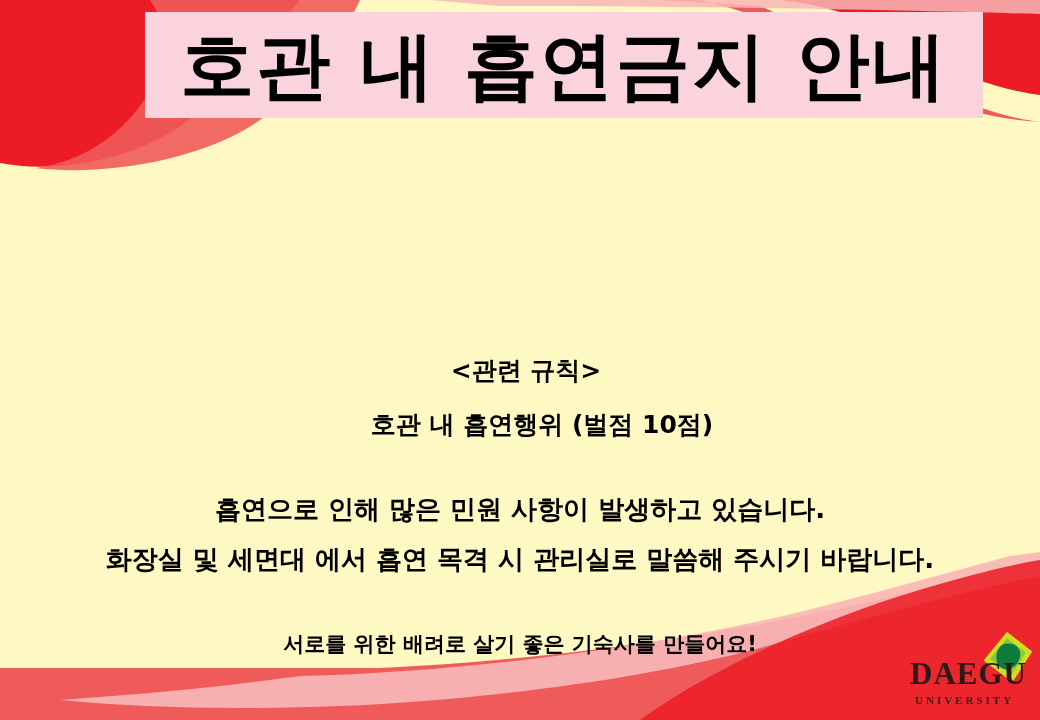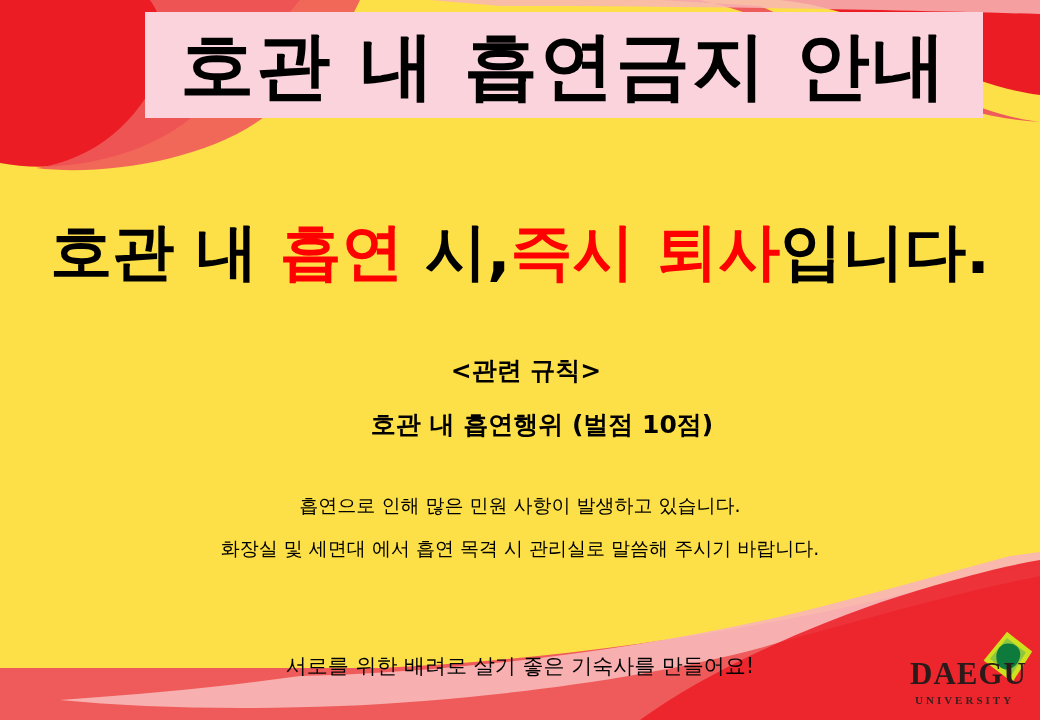--- a/index.html
+++ b/index.html
@@ -7,21 +7,21 @@
   html, body { width:1040px; height:720px; }
   body {
     font-family: "Liberation Sans", "DejaVu Sans", sans-serif;
     background:#ffffff;
     overflow:hidden;
   }
   #poster {
     position:relative;
     width:1040px;
     height:720px;
-    background:#fde047;
+    background:#fef9c3;
     overflow:hidden;
   }
   #deco-layer { position:absolute; inset:0; overflow:hidden; z-index:0; }
 
   
   #title-banner {
     position:absolute;
     left:145px; top:12px;
     width:838px; height:106px;
     background:#fbd3dd;
@@ -84,39 +84,38 @@
   
   #notice {
     position:absolute;
     left:0; right:0;
     top:496px;
     text-align:center;
     z-index:3;
     color:#000;
   }
   #notice .notice-line {
-    font-size:19px;
-    font-weight:normal;
+    font-size:26px;
+    font-weight:bold;
     line-height:1.0;
     margin-bottom:24px;
     font-family:"DejaVu Sans","Liberation Sans",sans-serif;
   }
 
   
   #slogan {
     position:absolute;
     left:0; right:0;
     top:630px;
     text-align:center;
     z-index:3;
     font-size:21px;
-    font-weight:normal;
+    font-weight:bold;
     color:#000;
     font-family:"DejaVu Sans","Liberation Sans",sans-serif;
-    margin-top:22px;
   }
 
   
   #logo {
     position:absolute;
     right:8px; bottom:10px;
     width:122px; height:78px;
     z-index:6;
   }
   #logo .logo-word {
@@ -175,23 +174,20 @@
 
       <path d="M640,720 C700,676 800,628 900,596 C960,577 1005,566 1040,560
                L1040,720 Z" fill="#EC1C24" opacity="0.85"></path>
     </svg>
   </div>
 
   <div id="title-banner">
     <div id="title-text">호관 내 흡연금지 안내</div>
   </div>
 
-  <div id="headline">
-    <span class="seg">호관 내 </span><span class="em">흡연</span><span class="seg"> 시,</span><span class="em">즉시 퇴사</span><span class="seg">입니다.</span>
-  </div>
 
   <div id="rules">
     <div class="rule-title">&lt;관련 규칙&gt;</div>
     <div class="rule-body">호관 내 흡연행위 (벌점 10점)</div>
   </div>
 
   <div id="notice">
     <div class="notice-line">흡연으로 인해 많은 민원 사항이 발생하고 있습니다.</div>
     <div class="notice-line">화장실 및 세면대 에서 흡연 목격 시 관리실로 말씀해 주시기 바랍니다.</div>
   </div>

